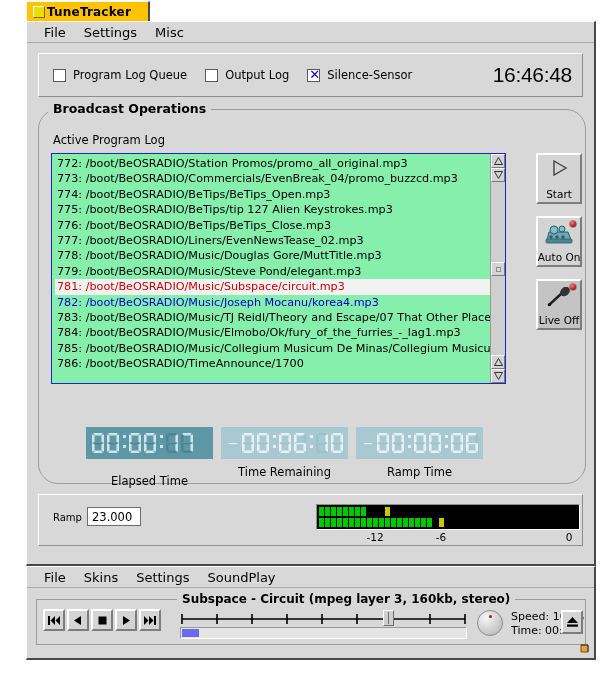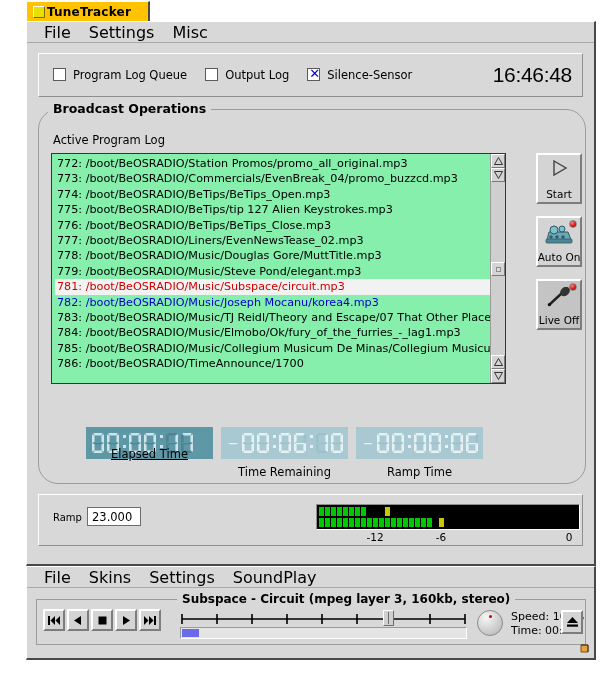--- a/index.html
+++ b/index.html
@@ -60,21 +60,21 @@
     height: 21px;
     left: 0; right: 0;
     border-bottom: 1px solid #a8a8a8;
     box-sizing: border-box;
     display: flex;
     align-items: center;
     padding-left: 8px;
     background: #d8d8d8;
   }
   .menu-item {
-    font-size: 16px;
+    font-size: 13px;
     color: #000;
     padding: 1px 9px;
     white-space: nowrap;
     cursor: default;
   }
 
   
   .panel-sunken {
     border-top: 1px solid #9a9a9a;
     border-left: 1px solid #9a9a9a;
@@ -91,21 +91,21 @@
   }
 
   
   .status-strip {
     position: absolute;
     background: #d8d8d8;
     display: flex;
     align-items: center;
   }
   .chk-wrap {
-    display: flex; align-items: flex-start;
+    display: flex; align-items: flex-end;
     margin-right: 18px;
     cursor: default;
   }
   .chk {
     width: 13px; height: 13px;
     background: #ffffff;
     border-top: 1px solid #8a8a8a;
     border-left: 1px solid #8a8a8a;
     border-right: 1px solid #ffffff;
     border-bottom: 1px solid #ffffff;
@@ -546,21 +546,21 @@
             <path d="M77.3,13 L86.7,13 L85.4,14.3 L78.6,14.3 Z" fill="#4e8391"></path>
             <path d="M92.3,3 L101.7,3 L100.4,5.6 L93.6,5.6 Z" fill="#cfe4e9"></path>
             <path d="M103,4.3 L100.4,5.6 L100.4,11.7 L103,13 Z" fill="#cfe4e9"></path>
             <path d="M103,13 L100.4,14.3 L100.4,20.4 L103,21.7 Z" fill="#cfe4e9"></path>
             <path d="M92.3,23 L101.7,23 L100.4,20.4 L93.6,20.4 Z" fill="#4e8391"></path>
             <path d="M91,13 L93.6,14.3 L93.6,20.4 L91,21.7 Z" fill="#4e8391"></path>
             <path d="M91,4.3 L93.6,5.6 L93.6,11.7 L91,13 Z" fill="#4e8391"></path>
             <path d="M92.3,13 L101.7,13 L100.4,14.3 L93.6,14.3 Z" fill="#4e8391"></path>
           </svg>
       </div>
-      <div class="lcd-caption" style="left:47px; top:337px; width:127px;text-decoration:underline;">Elapsed Time</div>
+      <div class="lcd-caption" style="left:47px; top:364px; width:127px;">Elapsed Time</div>
 
       <div class="lcd" style="left:182px; top:317px; width:127px; height:32px; background:#a8c9d2;">
         <svg id="lcd1" width="119" height="26" viewBox="0 0 119 26">
             <path d="M3.3,13 L12.7,13 L11.399999999999999,14.3 L4.6,14.3 Z" fill="#e6f1f4"></path>
             <path d="M18.3,3 L27.7,3 L26.4,5.6 L19.6,5.6 Z" fill="#e6f1f4"></path>
             <path d="M29,4.3 L26.4,5.6 L26.4,11.7 L29,13 Z" fill="#e6f1f4"></path>
             <path d="M29,13 L26.4,14.3 L26.4,20.4 L29,21.7 Z" fill="#e6f1f4"></path>
             <path d="M18.3,23 L27.7,23 L26.4,20.4 L19.6,20.4 Z" fill="#e6f1f4"></path>
             <path d="M17,13 L19.6,14.3 L19.6,20.4 L17,21.7 Z" fill="#e6f1f4"></path>
             <path d="M17,4.3 L19.6,5.6 L19.6,11.7 L17,13 Z" fill="#e6f1f4"></path>

